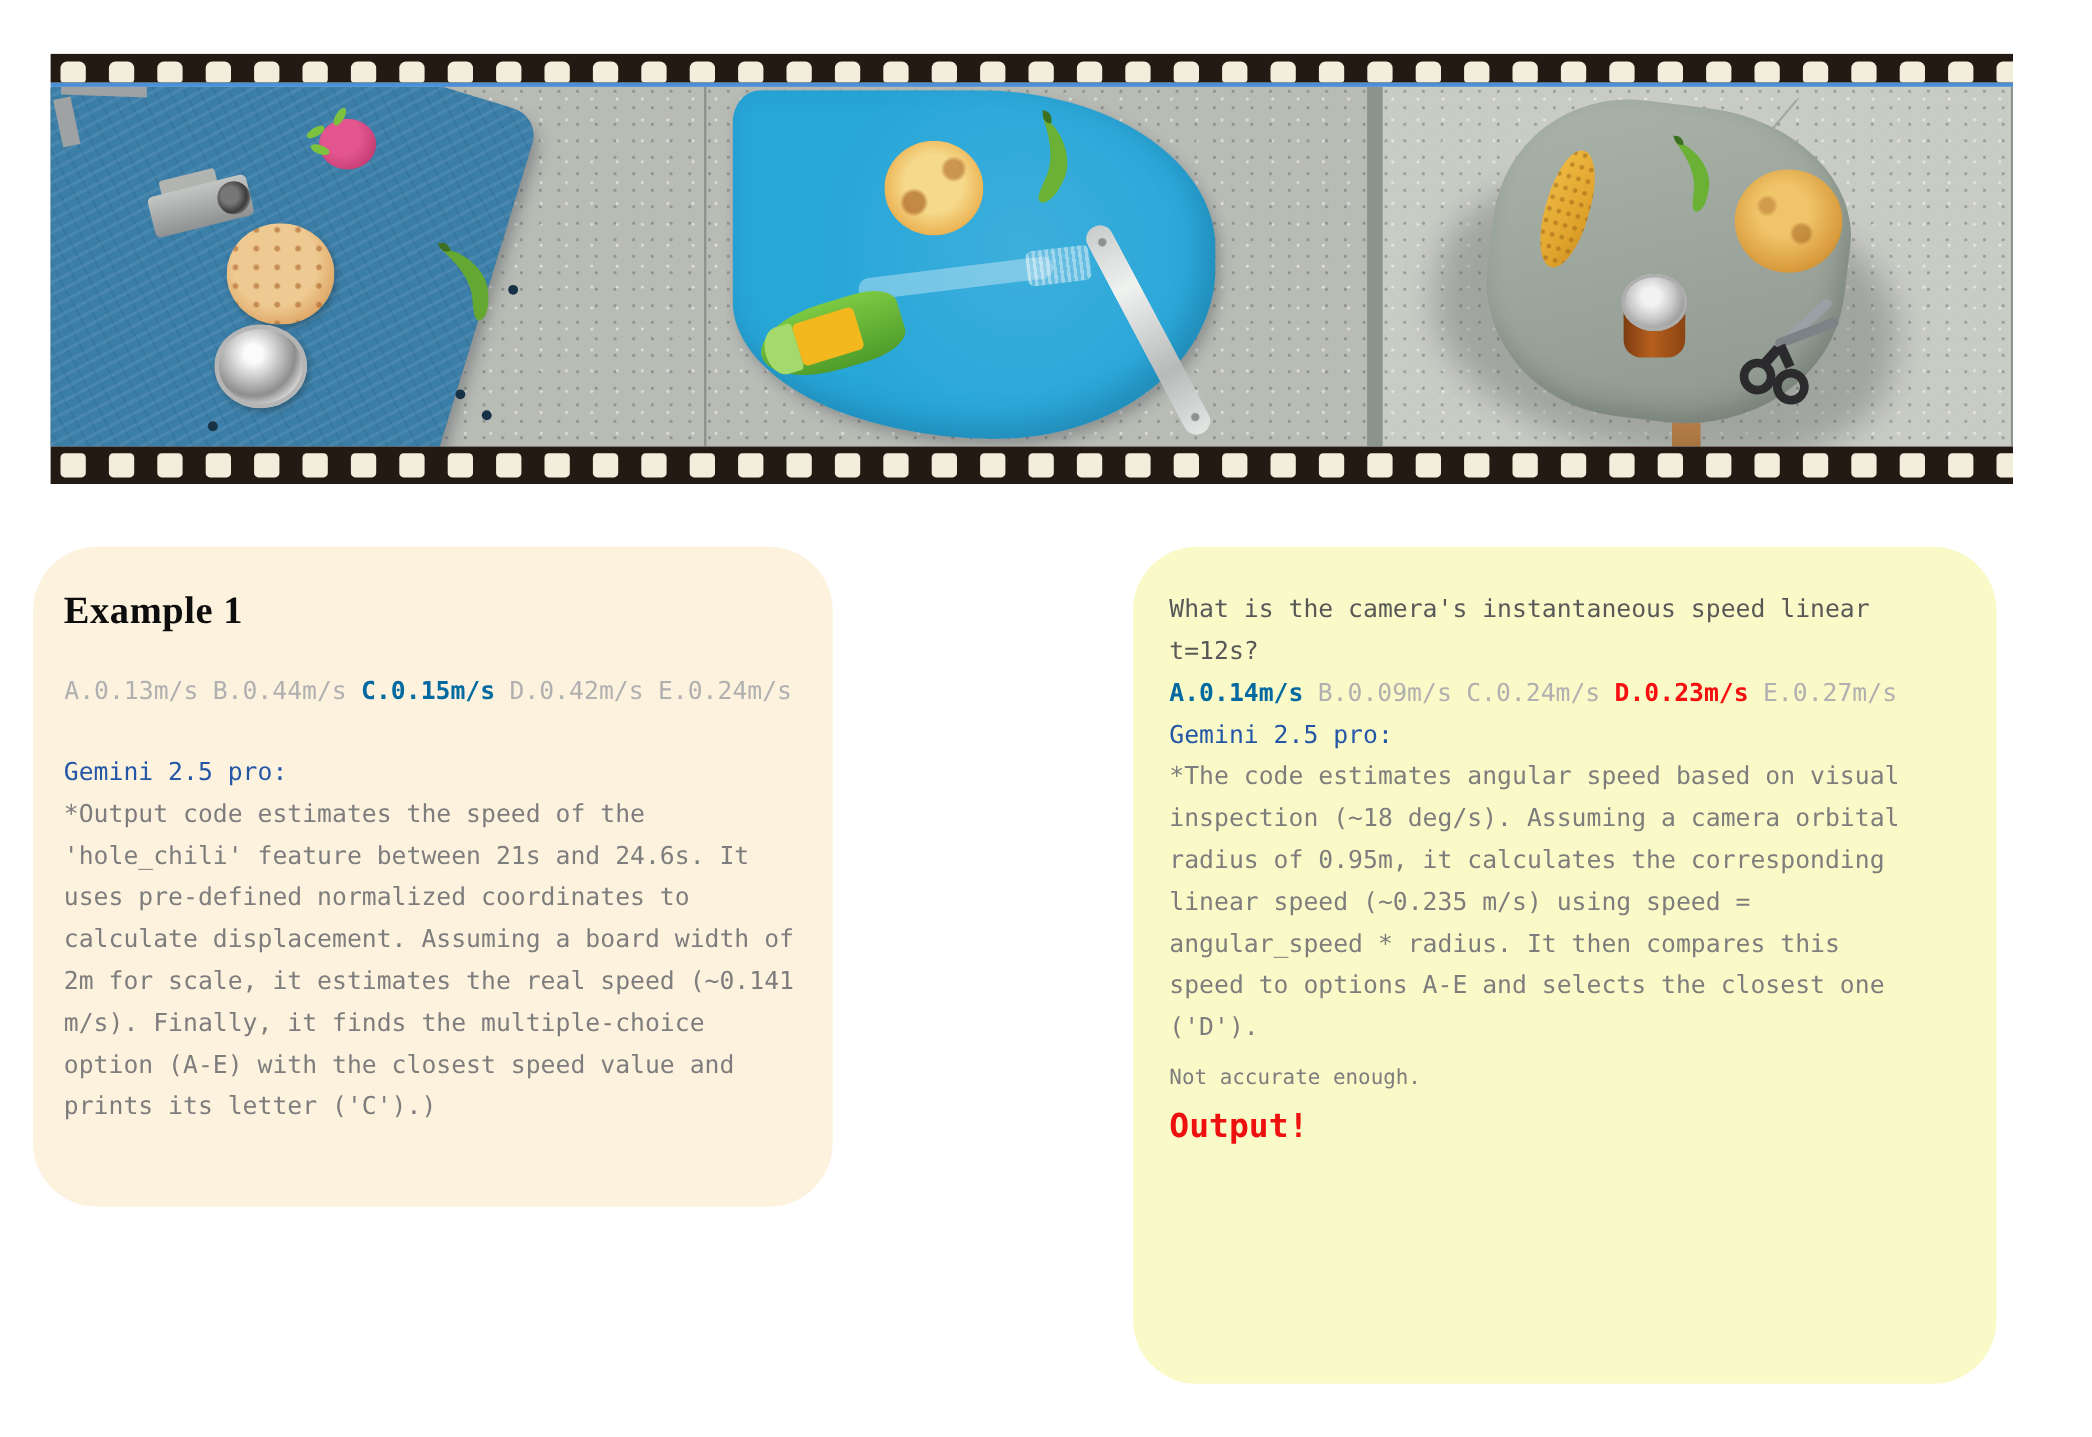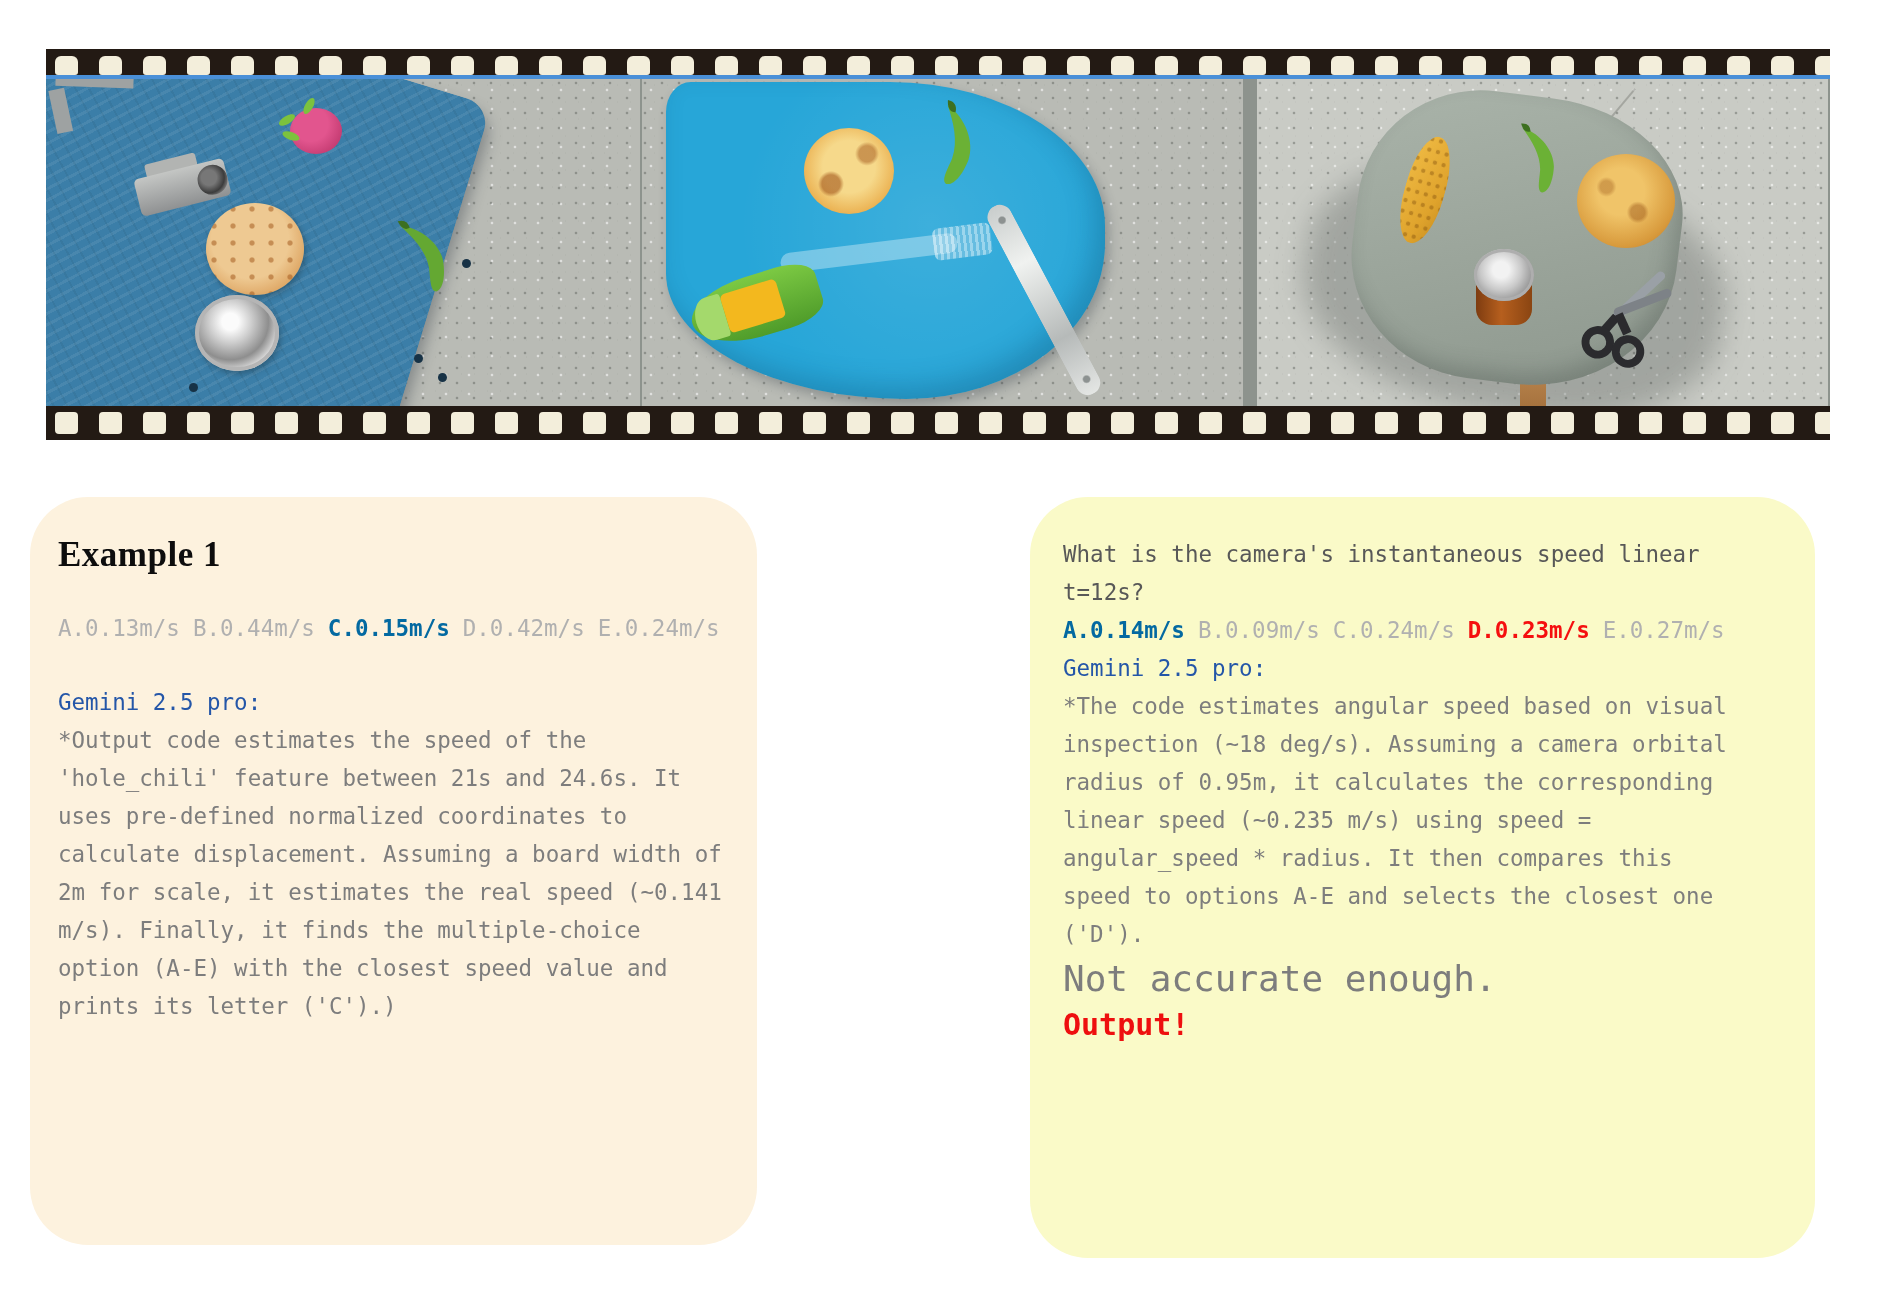--- a/index.html
+++ b/index.html
@@ -101,35 +101,35 @@
                       radial-gradient(circle at 30% 35%, rgba(150,80,20,.35) 6px, transparent 10px),
                       radial-gradient(circle at 45% 40%, #f0c469 30%, #d89a3c 70%, #b97426 100%);}
   .can3{position:absolute;left:38%;top:52%;width:60px;height:78px;}
   .can3 .side{position:absolute;left:2px;top:26px;width:56px;height:50px;background:linear-gradient(90deg,#7e3c10,#b65f1e 45%,#8a4512);border-radius:10px 10px 16px 16px;}
   .can3 .lid{position:absolute;left:0;top:0;width:60px;height:52px;border-radius:50%;
      background:radial-gradient(circle at 45% 40%, #f2f2f2 18%, #c9c9c9 45%, #8f8f8f 75%, #d9d9d9 100%);
      box-shadow:inset 0 0 0 3px #aeaeae;}
 
   
   .card{position:absolute;box-sizing:border-box;border-radius:58px;}
-  .card1{left:30px;top:497px;width:727px;height:748px;background:#fdf2de;padding:38px 24px 0 28px;}
+  .card1{left:30px;top:497px;width:727px;height:600px;background:#fdf2de;padding:38px 24px 0 28px;}
   .card2{left:1030px;top:497px;width:785px;height:761px;background:#fafac8;padding:38px 26px 0 33px;}
   .card h2{margin:0 0 34px 0;font-family:"Liberation Serif","DejaVu Serif",serif;
            font-size:35px;font-weight:bold;color:#0d0d0d;letter-spacing:.5px;}
   .mono{font-family:"DejaVu Sans Mono","Liberation Mono",monospace;font-size:22.5px;line-height:38px;}
   .q{margin:0;white-space:pre;color:#585858;}
   .card1 .q{margin-bottom:38px;}
   .opts{margin:0;white-space:pre;color:#b0b0b0;}
-  .card1 .opts{margin-bottom:36px;}
+  .card1 .opts{margin-bottom:36px;text-align:right;}
   .opts span{margin-right:13px;}
   .opts span[data-state="correct"]{color:#0369a1;font-weight:bold;}
   .opts span[data-state="wrong"]{color:#f50f0f;font-weight:bold;text-align:center;}
   .model{margin:0;color:#2456a8;white-space:pre;}
   .resp{margin:0;white-space:pre;color:#7d7d7d;}
-  .note{margin:6px 0 0 0;font-size:36px;line-height:40px;color:#7d7d7d;}
+  .note{margin:6px 0 0 0;font-size:19px;line-height:40px;color:#7d7d7d;}
   .verdict{margin:4px 0 0 0;font-size:30px;line-height:44px;font-weight:bold;}
   .verdict.good{color:#56a73c;}
   .verdict.bad{color:#ee0f0f;}
 </style>
 </head>
 <body>
 
 <div class="canvas">
 
   <div class="filmstrip">

